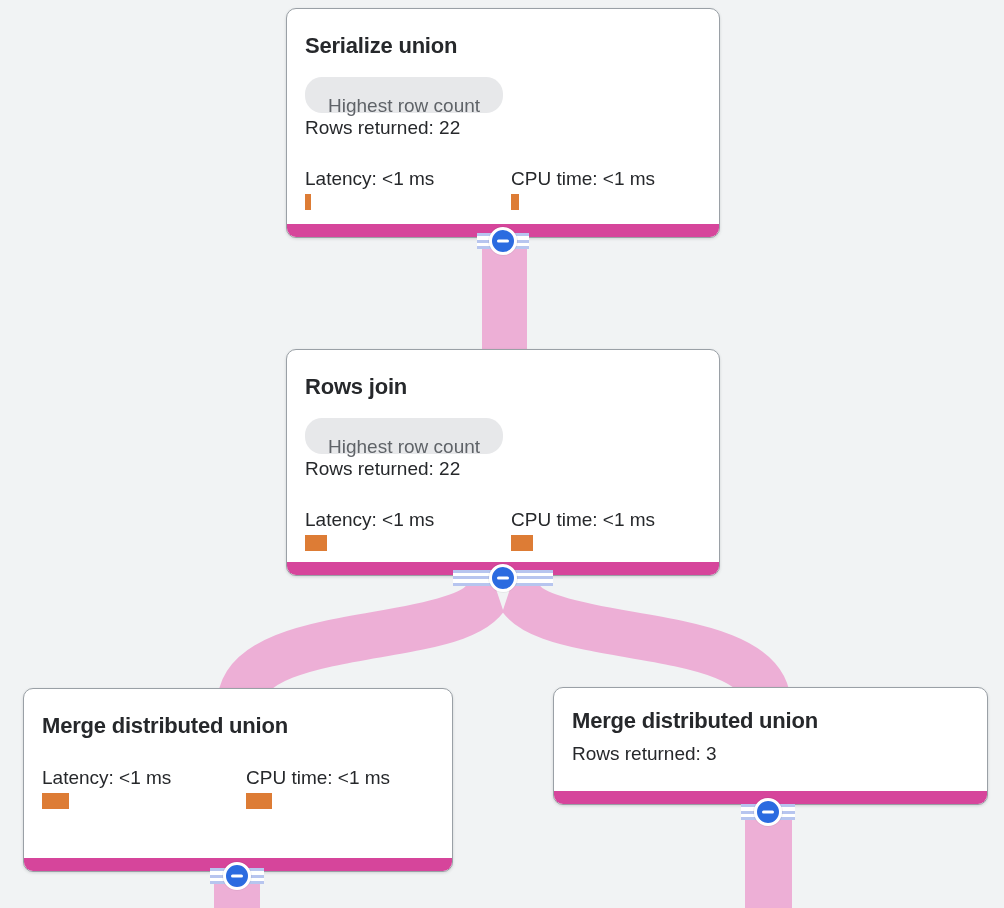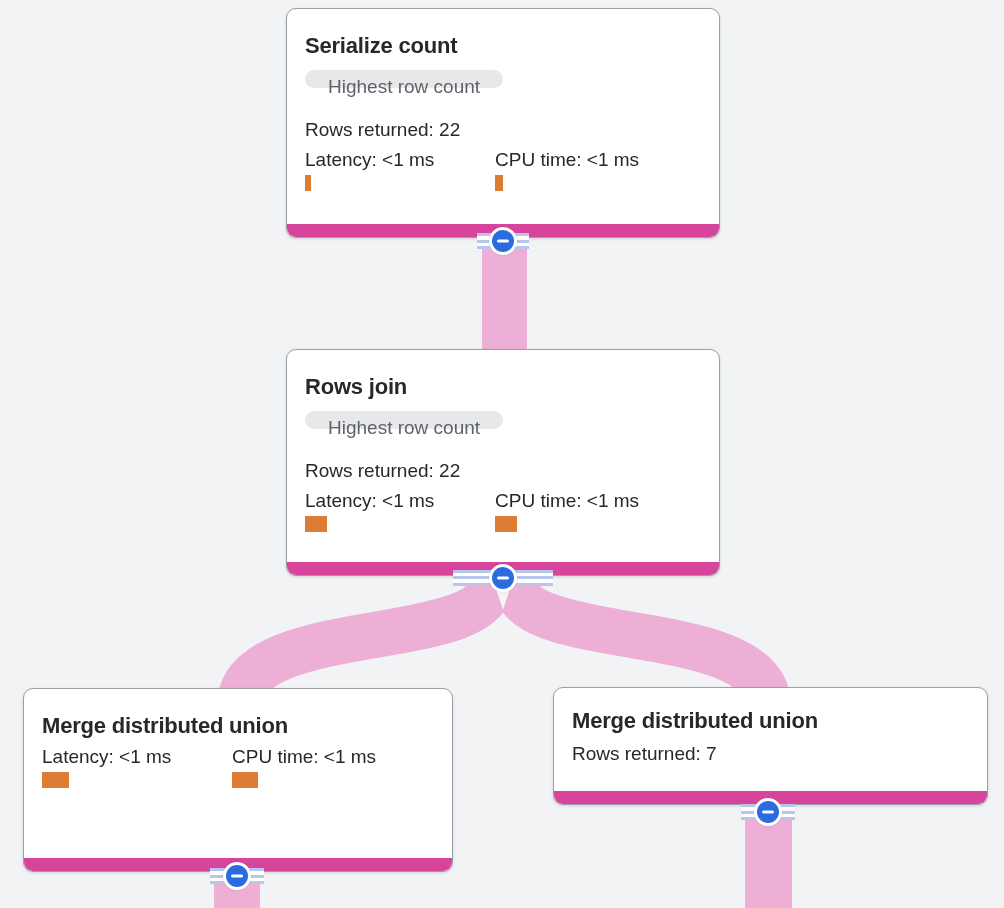--- a/index.html
+++ b/index.html
@@ -35,28 +35,28 @@
     border-radius:10px;
     box-shadow:0 1px 3px rgba(60,64,67,.18);
   }
   .card-content{padding:24px 18px 0;}
   .card.small .card-content{padding-top:20px;}
   .card-title{
     font-size:22px;line-height:26px;font-weight:600;
     letter-spacing:-.2px;color:var(--text);
   }
   .badge{
-    display:inline-block;margin-top:11px;
-    height:18px;line-height:34px;padding:0 23px;
+    display:inline-block;margin-top:18px;
+    height:36px;line-height:34px;padding:12px 23px;
     background:var(--badge-bg);color:var(--badge-text);
     border-radius:17px;font-size:19px;
   }
-  .rows{margin-top:21px;font-size:19px;line-height:24px;}
+  .rows{margin-top:0;font-size:19px;line-height:24px;}
   .card.small .rows{margin-top:8px;}
-  .metrics{display:flex;margin-top:6px;}
+  .metrics{display:flex;margin-top:27px;gap:16px;}
   .metric{width:190px;}
   .metric-label{font-size:19px;line-height:24px;}
   .metric-bar{margin-top:3px;height:16px;background:var(--bar-orange);}
   .accent{
     position:absolute;left:0;right:0;bottom:0;height:13px;
     background:var(--accent-bar);
     border-radius:0 0 9px 9px;
   }
   
   .ribbon{
@@ -85,21 +85,21 @@
   <rect class="edge-rect" x="482" y="246" width="45" height="104"></rect>
   <path class="edge-path" d="M 490 583 C 490 652, 240 616, 240 706"></path>
   <path class="edge-path" d="M 516 583 C 516 652, 768 616, 768 706"></path>
   <path class="edge-notch" d="M 495 586 L 511 586 L 503 610 Z"></path>
   <rect class="edge-rect" x="214" y="878" width="46" height="30"></rect>
   <rect class="edge-rect" x="745" y="814" width="47" height="94"></rect>
 </svg>
 
 <div class="card" style="left:286px;top:8px;width:434px;height:230px;">
   <div class="card-content">
-    <div class="card-title">Serialize count</div>
+    <div class="card-title">Serialize union</div>
     <span class="badge">Highest row count</span>
     <div class="rows">Rows returned: 22</div>
     <div class="metrics">
       <div class="metric">
         <div class="metric-label">Latency: &lt;1 ms</div>
         <div class="metric-bar" style="width: 6px;"></div>
       </div>
       <div class="metric">
         <div class="metric-label">CPU time: &lt;1 ms</div>
         <div class="metric-bar" style="width: 8px;"></div>
@@ -141,21 +141,21 @@
         <div class="metric-bar" style="width: 26px;"></div>
       </div>
     </div>
   </div>
   <div class="accent"></div>
 </div>
 
 <div class="card small" style="left:553px;top:687px;width:435px;height:118px;">
   <div class="card-content">
     <div class="card-title">Merge distributed union</div>
-    <div class="rows">Rows returned: 7</div>
+    <div class="rows">Rows returned: 3</div>
   </div>
   <div class="accent"></div>
 </div>
 
 <div class="ribbon" style="left:477px;top:233px;width:52px;"></div>
 <div class="collapse-btn" style="left:489px;top:227px;">
   <span class="minus"></span>
 </div>
 
 <div class="ribbon" style="left:453px;top:570px;width:100px;"></div>

